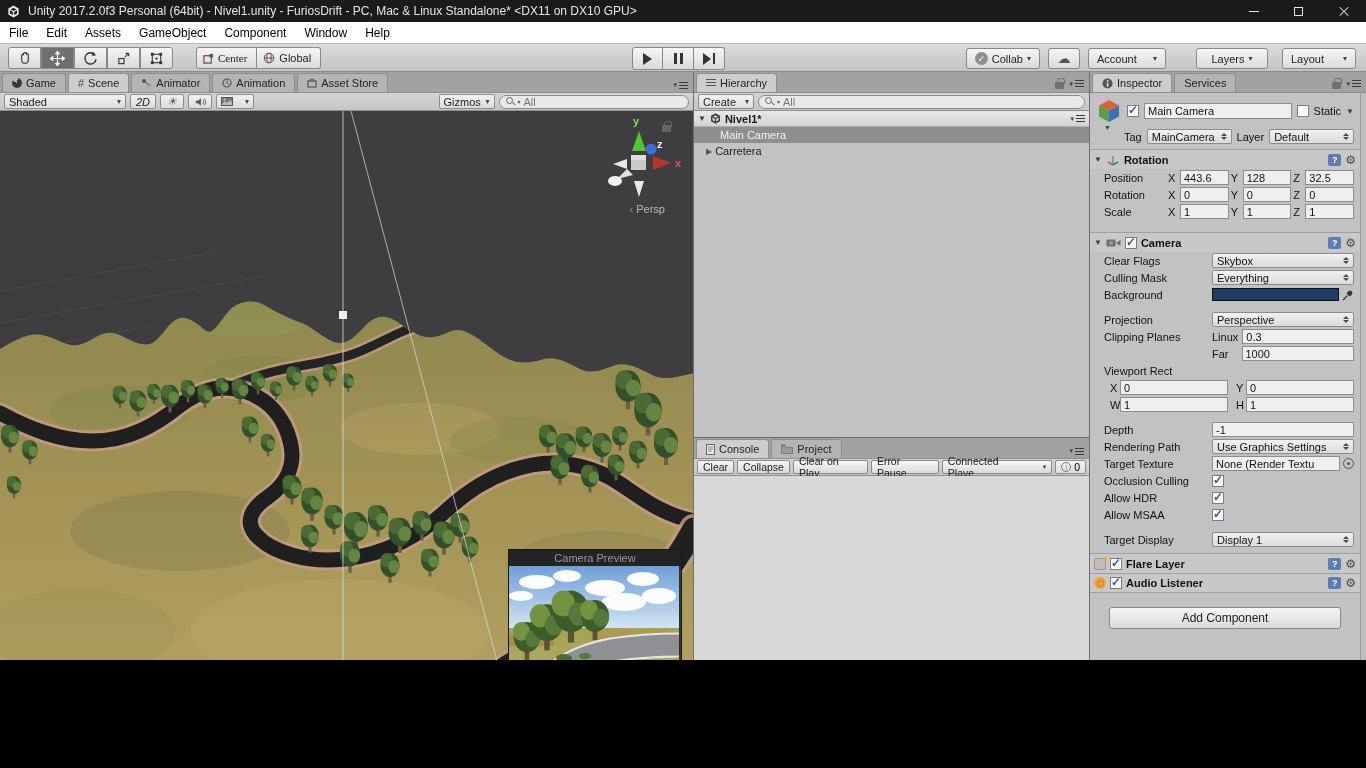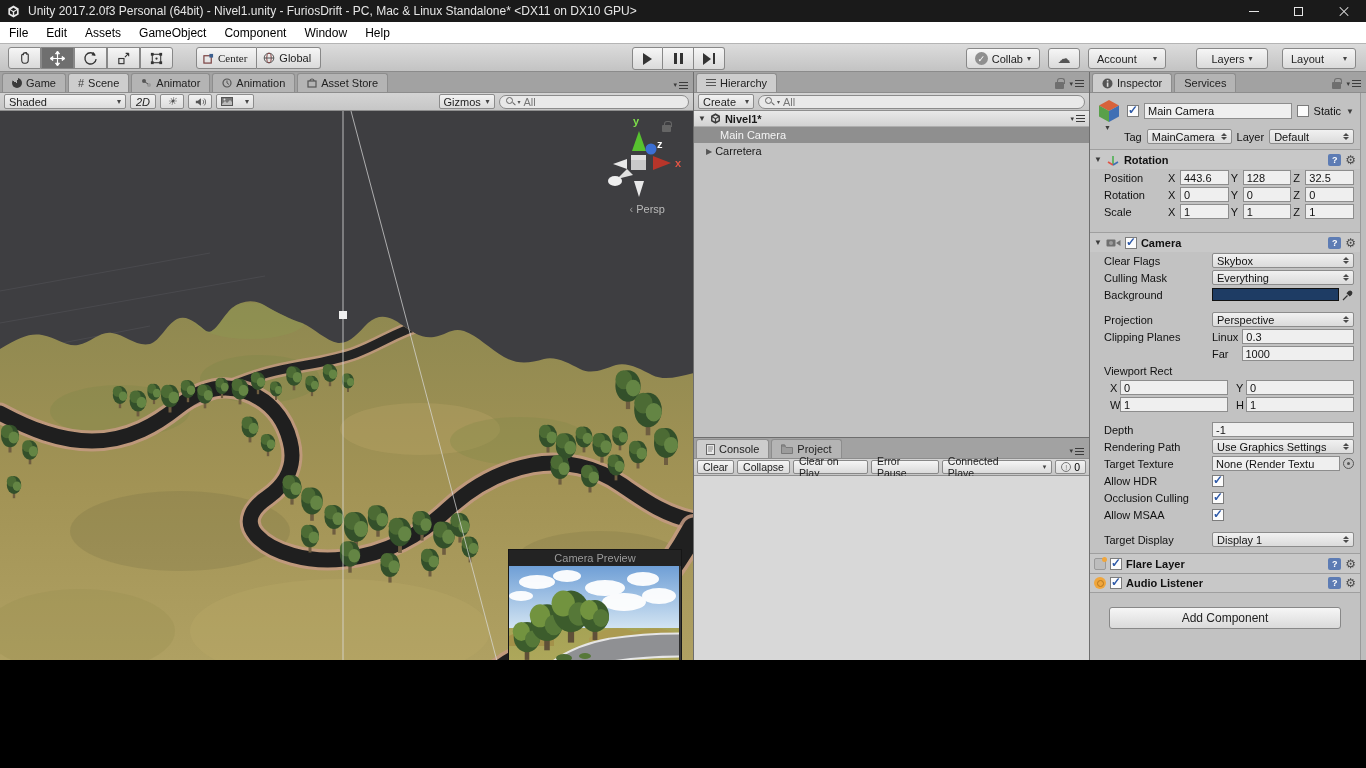--- a/index.html
+++ b/index.html
@@ -1042,27 +1042,27 @@
       <div class="irow">
           <span class="ilabel">Target Texture</span>
         <div class="ictl">
             <div class="tfield">
               <span>None (Render Textu</span>
             </div>
           <span class="targ"></span>
           </div>
         </div>
       <div class="irow">
-          <span class="ilabel">Allow HDR</span>
+          <span class="ilabel">Occlusion Culling</span>
         <div class="ictl">
             <span class="cb on"></span>
           </div>
         </div>
       <div class="irow">
-          <span class="ilabel">Occlusion Culling</span>
+          <span class="ilabel">Allow HDR</span>
         <div class="ictl">
             <span class="cb on"></span>
           </div>
         </div>
       <div class="irow">
           <span class="ilabel">Allow MSAA</span>
         <div class="ictl">
             <span class="cb on"></span>
           </div>
         </div>

